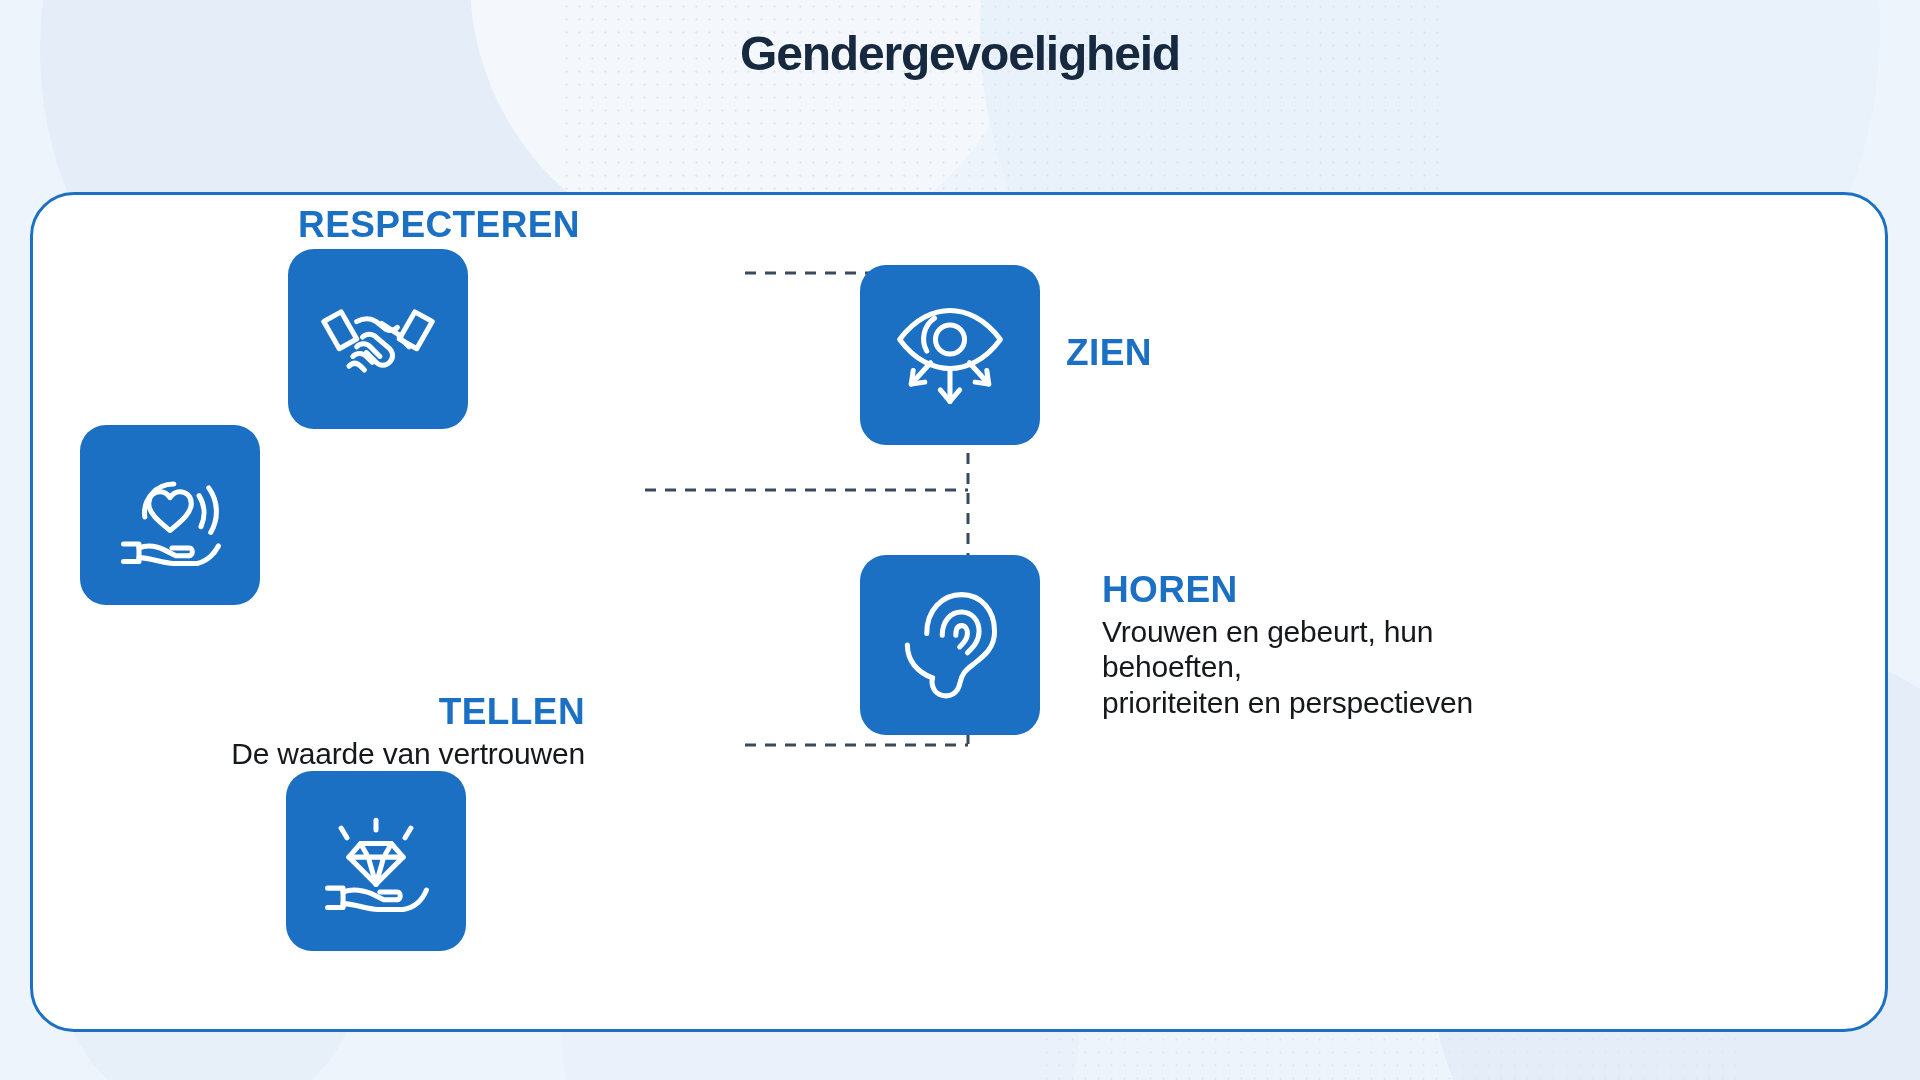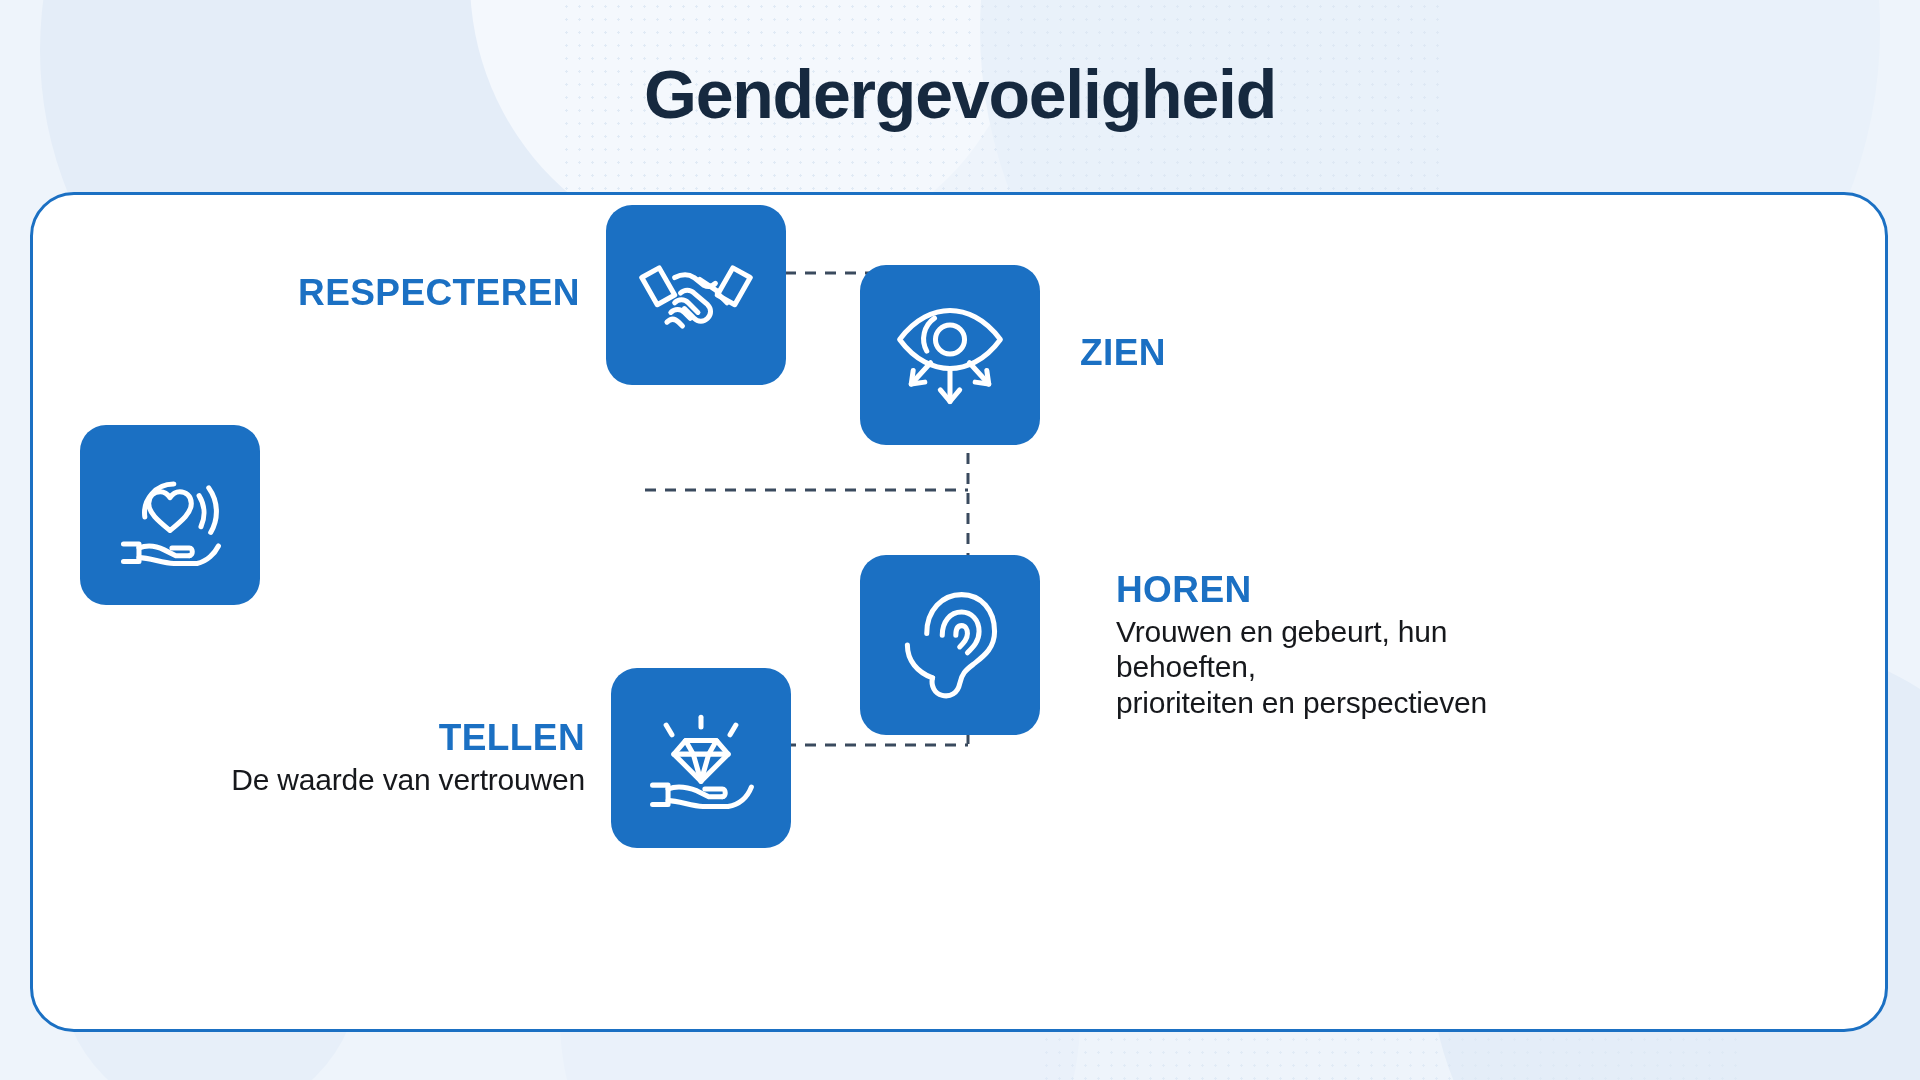--- a/index.html
+++ b/index.html
@@ -35,50 +35,49 @@
     background-image: radial-gradient(#dce7f4 1.3px, transparent 1.4px);
     background-size: 13px 13px;
     opacity: .7;
   }
 
   
   #page-title {
     position: absolute;
     top: 26px; left: 0; right: 0;
     text-align: center;
-    font-size: 68px;
+    font-size: 48px;
     font-weight: bold;
     letter-spacing: -1.2px;
     color: #16293f;
     z-index: 3;
-    margin-top: 29px;
   }
 
   
   #content-card {
     position: absolute;
     left: 30px;  top: 192px;
     width: 1858px; height: 840px;
     box-sizing: border-box;
     background: #ffffff;
     border: 3px solid #1b70c3;
     border-radius: 44px;
     z-index: 2;
   }
 
   
   #connectors { position: absolute; inset: 0; z-index: 4; pointer-events: none; }
 
   
   .item { position: absolute; display: flex; align-items: center; z-index: 5; }
-  .item.left  { }
+  .item.left  { flex-direction: column; }
   .item.right { flex-direction: row; }
 
   .txt-left  { text-align: right; padding-right: 26px; }
-  .txt-right { text-align: left;  padding-left: 40px; }
+  .txt-right { text-align: left;  padding-left: 26px; }
 
   .item-title {
     font-size: 37px;
     font-weight: bold;
     color: #1b70c3;
     letter-spacing: .4px;
     line-height: 1.08;
     margin-bottom: 4px;
   }
   .item-desc {
@@ -94,21 +93,21 @@
     background: #1b70c3;
     border-radius: 26px;
     flex: none;
     display: flex; align-items: center; justify-content: center;
   }
   .icon-tile svg { width: 124px; height: 124px; display: block; }
 
   
   #item-respecteren { left: 150px; top: 205px; }
   #item-zorgzaam    { left:  80px; top: 425px; }
-  #item-tellen      { left: 140px; top: 668px; }
+  #item-tellen      { left: 140px; top: 692px; }
   #item-zien        { left: 860px; top: 265px; }
   #item-horen       { left: 860px; top: 555px; gap: 36px; }
 
   #item-respecteren .txt-left { width: 430px; }
   #item-zorgzaam    .txt-left { width: 410px; }
   #item-tellen      .txt-left { width: 445px; }
 </style>
 </head>
 <body>
 

